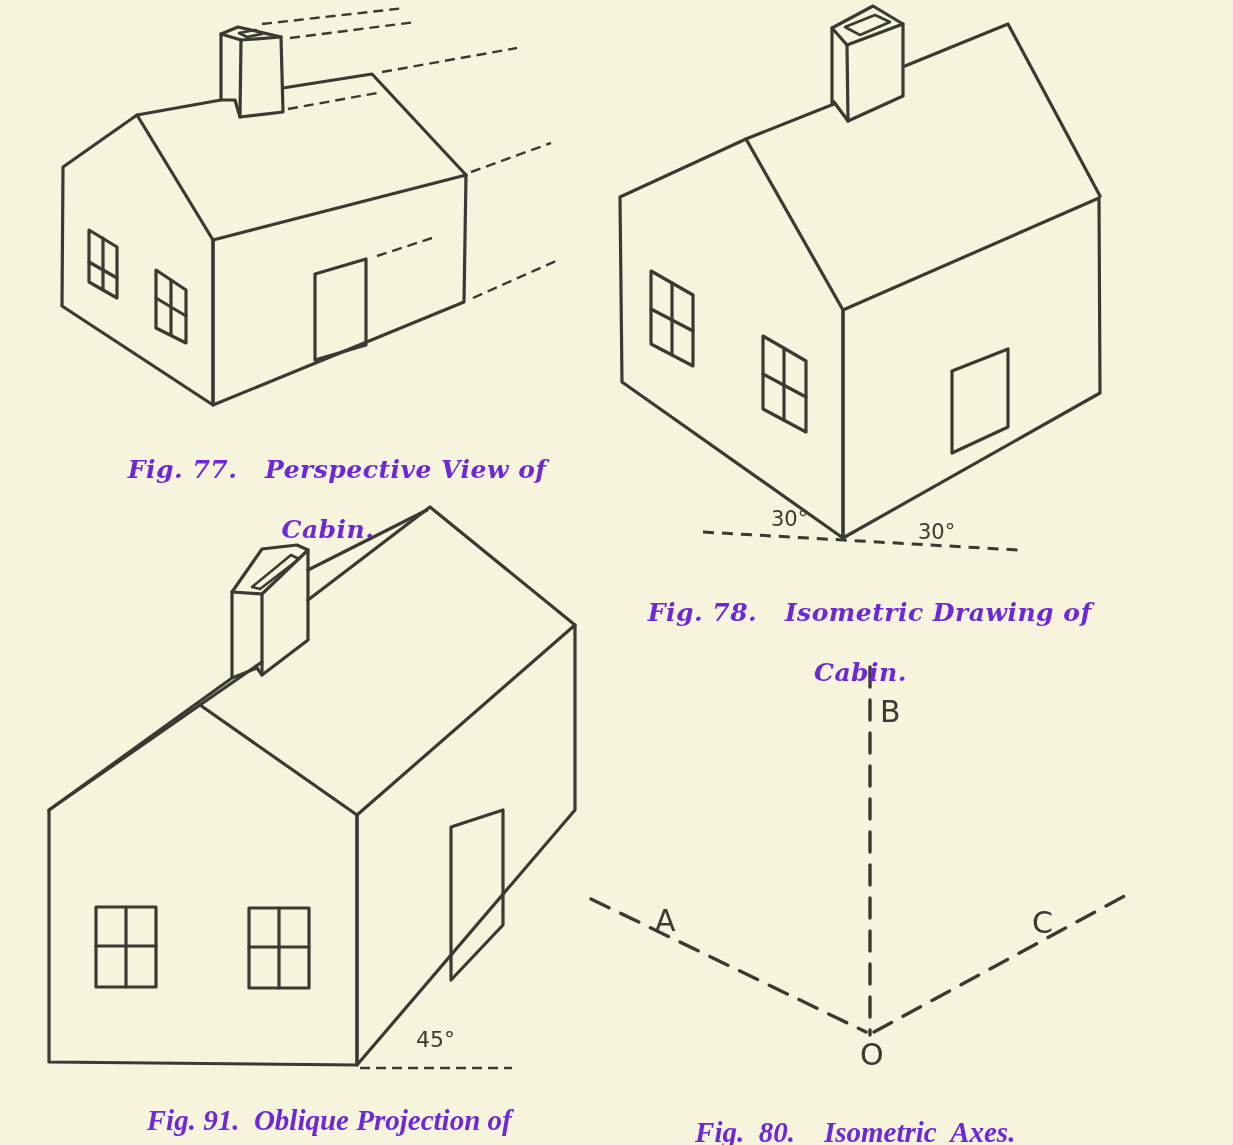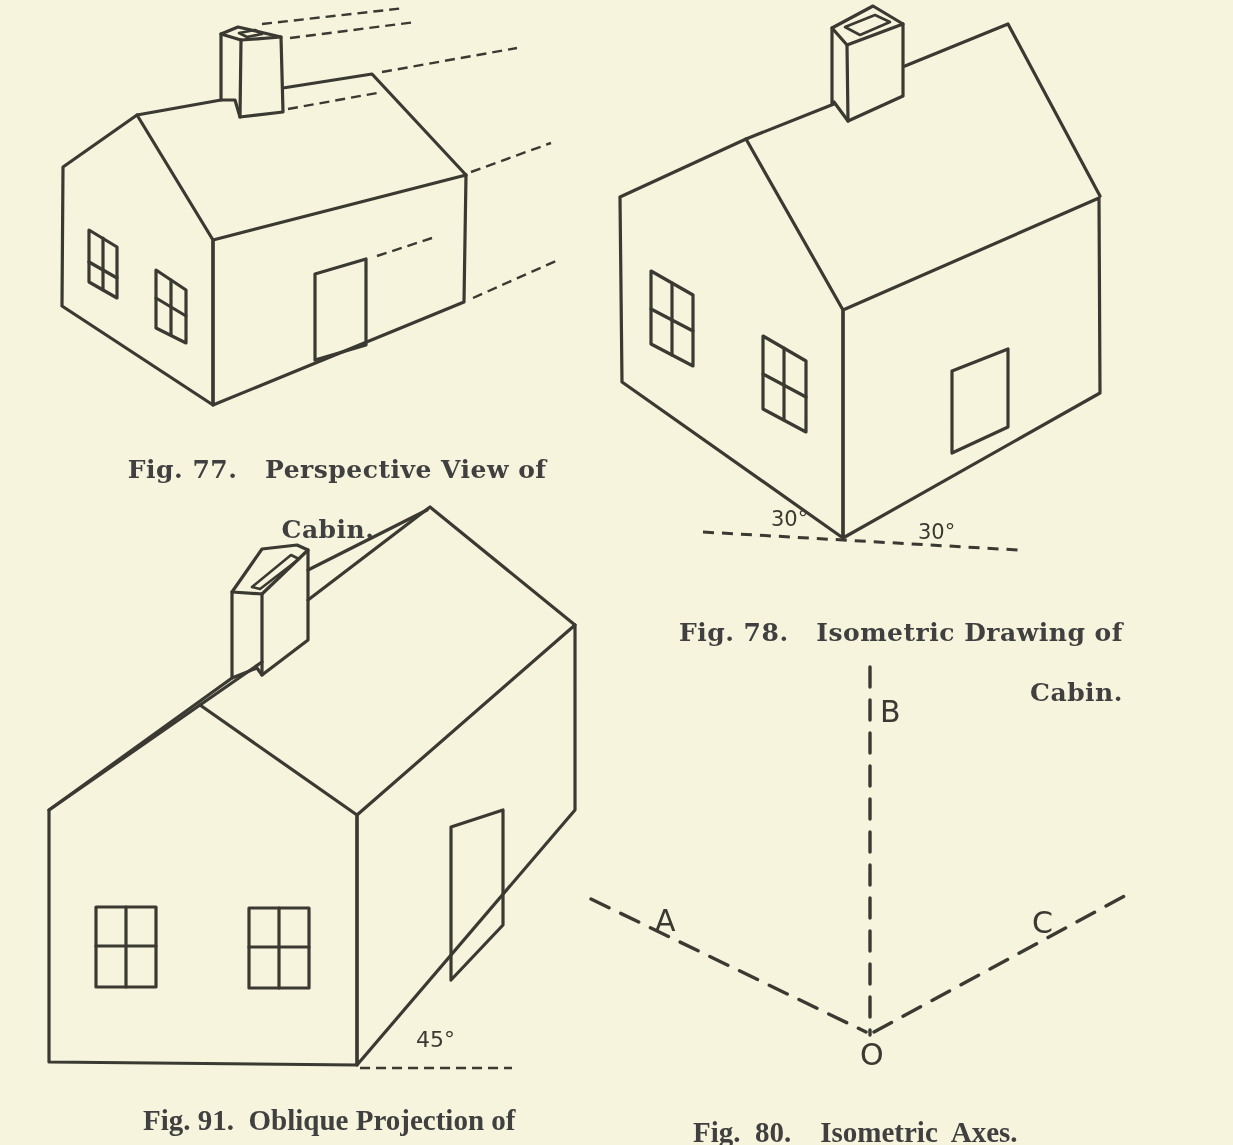--- a/index.html
+++ b/index.html
@@ -14,21 +14,21 @@
   .ln { stroke: #3a3a32; stroke-width: 3.2; fill: none; stroke-linejoin: round; stroke-linecap: round; }
   .ln-thin { stroke: #3a3a32; stroke-width: 2.6; fill: none; stroke-linejoin: round; }
   .dash { stroke: #3a3a32; stroke-width: 3; fill: none; stroke-dasharray: 11 8; }
   .dash-fine { stroke: #3a3a32; stroke-width: 2.4; fill: none; stroke-dasharray: 10 6; }
   .dash-axis { stroke: #3a3a32; stroke-width: 3.4; fill: none; stroke-dasharray: 20 13; stroke-linecap: round; }
   .lbl { font-family: "DejaVu Sans", "Liberation Sans", sans-serif; fill: #3a3a32; }
   .cap {
     position: absolute; text-align: center;
     font-family: "DejaVu Serif", "Liberation Serif", serif;
     font-weight: bold; font-size: 25px; line-height: 30px;
-    color: #404040; letter-spacing: 0.5px; white-space: pre;
+    color: #6d28d9; letter-spacing: 0.5px; white-space: pre; font-style: italic;
   }
   .cap .l2 { display: block; }
   .cap-79, .cap-80 { font-family: "Liberation Serif", "DejaVu Serif", serif; font-size: 29px; letter-spacing: 0; }
 </style>
 </head>
 <body>
 
 <svg class="drawing" width="1233" height="1145" viewBox="0 0 1233 1145">
 
   <g>
@@ -153,21 +153,21 @@
     <text class="lbl" x="1032" y="933" font-size="30">C</text>
     <text class="lbl" x="860" y="1065" font-size="30">O</text>
   </g>
 </svg>
 
 <div class="cap cap-77" style="left:78px; top:425px; width:500px;">
   <span>Fig. 77.   Perspective View of</span>
   <span class="l2">Cabin.</span>
 </div>
 
-<div class="cap cap-78" style="left:598px; top:588px; width:525px;text-align:right;">
+<div class="cap cap-78" style="left:598px; top:568px; width:525px;">
   <span>Fig. 78.   Isometric Drawing of</span>
   <span class="l2">Cabin.</span>
 </div>
 
 <div class="cap cap-79" style="left:62px; top:1075px; width:520px;">
   <span>Fig. 91.  Oblique Projection of</span>
   
 </div>
 
 <div class="cap cap-80" style="left:618px; top:1087px; width:460px;">

